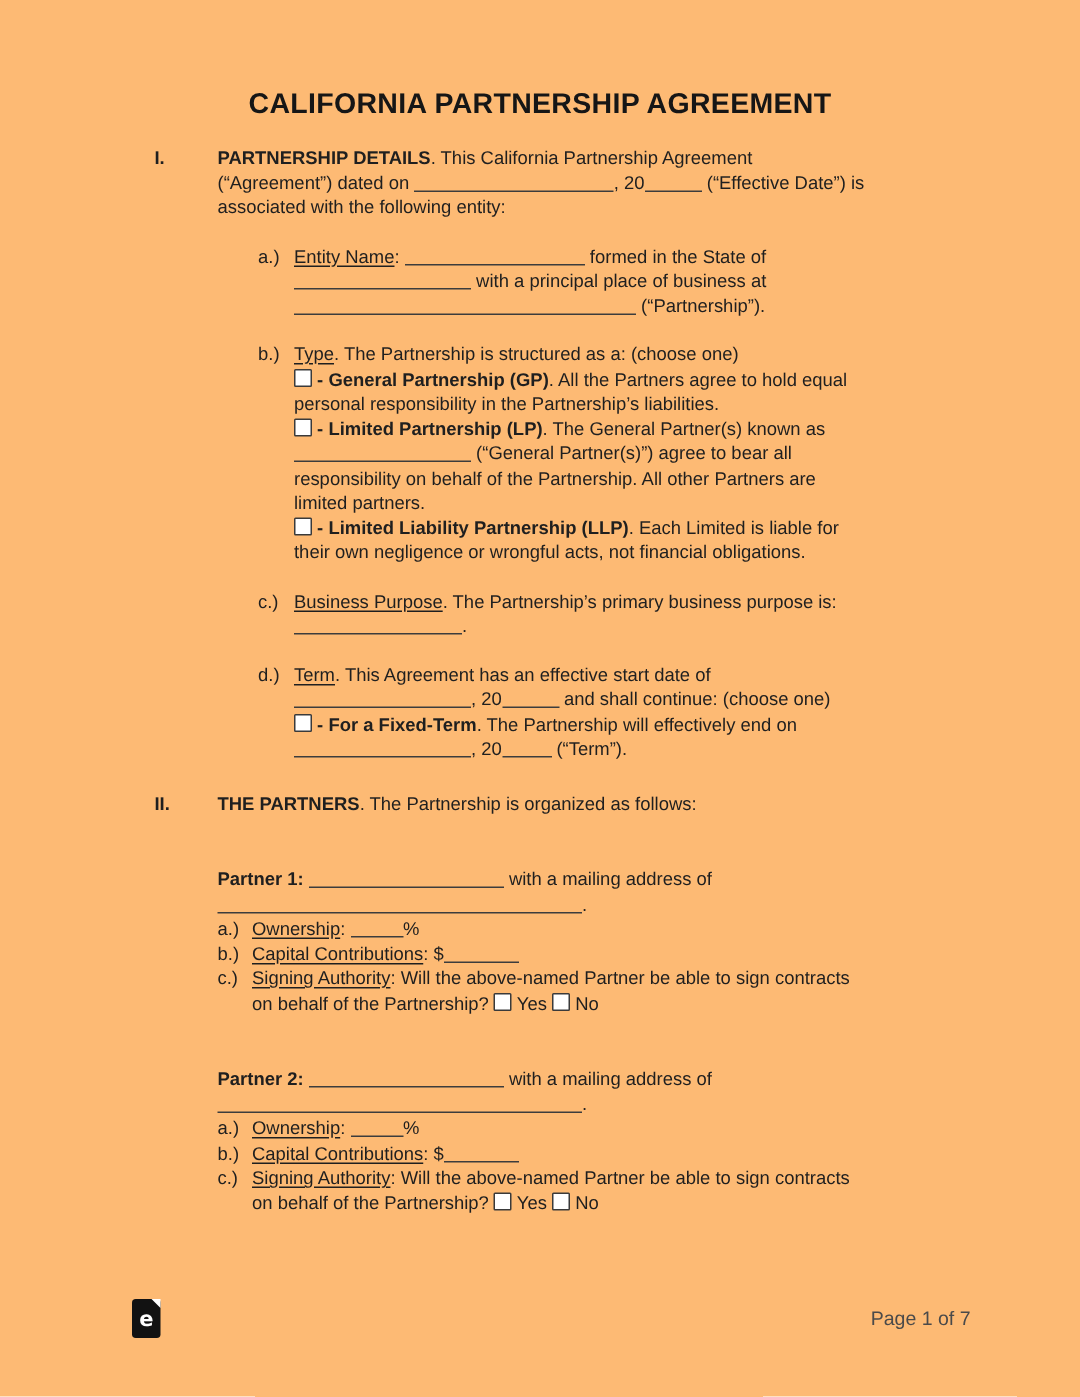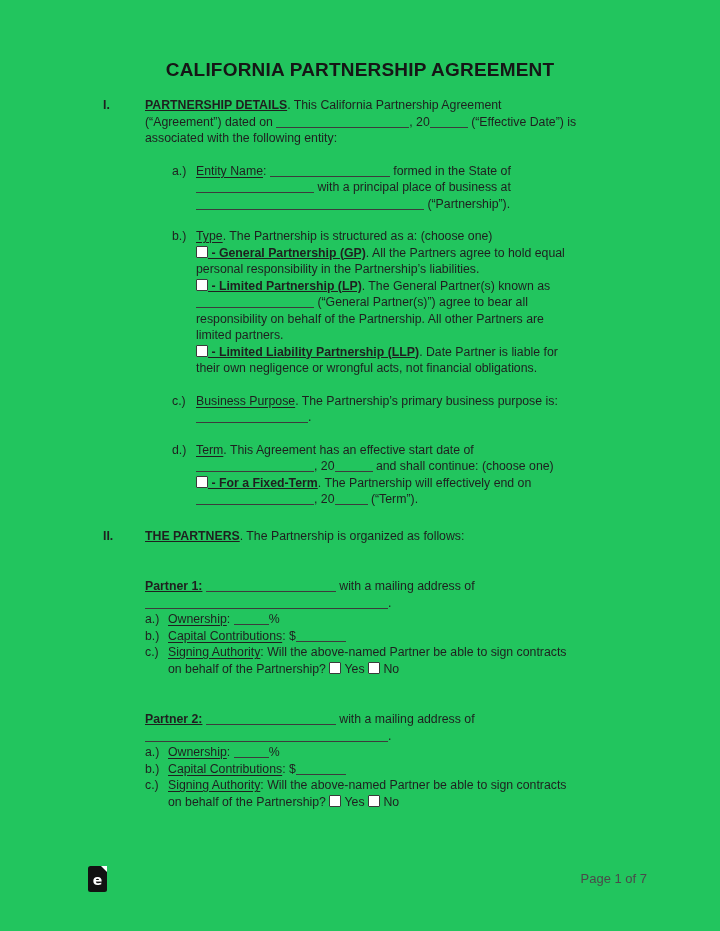--- a/index.html
+++ b/index.html
@@ -1,17 +1,17 @@
 <!DOCTYPE html>
 <html><head>
 <meta charset="utf-8">
 <style>
   html,body{margin:0;padding:0;background:#ffffff;}
   .page{
-    position:relative;width:720px;height:931px;background:#22c55e;overflow:hidden;
+    position:relative;width:720px;height:931px;background:#fdba74;overflow:hidden;
     font-family:"Liberation Sans", sans-serif;color:#1f1f1f;
   }
   .title{
     position:absolute;top:59px;left:0;width:100%;margin:0;
     text-align:center;font-size:19px;font-weight:bold;letter-spacing:.2px;color:#161616;
   }
   .content{
     position:absolute;left:103px;top:97px;width:530px;
     font-size:12.3px;line-height:16.5px;
   }
@@ -21,21 +21,21 @@
   .section > .bd{flex:1;}
   .sub{display:flex;margin-left:69px;}
   .sub > .lab{flex:none;width:24px;}
   .sub > .bd{flex:1;}
   .option{margin-left:93px;}
   .partner{margin-left:42px;margin-top:18px;}
   .psub{display:flex;margin-left:42px;}
   .psub > .lab{flex:none;width:23px;}
   .psub > .bd{flex:1;}
   .spacer{height:16px;}
-  .bold{font-weight:bold;text-decoration:underline;}
+  .bold{font-weight:bold;}
   .ul{text-decoration:underline;text-underline-offset:1.5px;}
   .blank{
     display:inline-block;height:12px;vertical-align:-2px;
     border-bottom:1.2px solid #3c3c3c;
   }
   .cb{
     display:inline-block;width:10px;height:10px;border:1.2px solid #3a3a3a;
     border-radius:1px;vertical-align:-1px;background:#fff;
   }
   .footer-logo{
@@ -72,21 +72,21 @@
         <span class="lab">a.)</span>
         <span class="bd"><span class="ul">Entity Name</span><span class="">: </span><span class="blank" style="width: 120px;"></span><span class=""> formed in the State of</span><br><span class="blank" style="width: 118px;"></span><span class=""> with a principal place of business at</span><br><span class="blank" style="width: 228px;"></span><span class=""> (“Partnership”).</span></span>
       </div>
       <div class="blk spacer"></div>
       <div class="blk sub">
         <span class="lab">b.)</span>
         <span class="bd"><span class="ul">Type</span><span class="">. The Partnership is structured as a: (choose one)</span></span>
       </div>
       <div class="blk option"><span class="cb"></span><span class="bold "> - General Partnership (GP)</span><span class="">. All the Partners agree to hold equal</span><br><span class="">personal responsibility in the Partnership’s liabilities.</span></div>
       <div class="blk option"><span class="cb"></span><span class="bold "> - Limited Partnership (LP)</span><span class="">. The General Partner(s) known as</span><br><span class="blank" style="width: 118px;"></span><span class=""> (“General Partner(s)”) agree to bear all</span><br><span class="">responsibility on behalf of the Partnership. All other Partners are</span><br><span class="">limited partners.</span></div>
-      <div class="blk option"><span class="cb"></span><span class="bold "> - Limited Liability Partnership (LLP)</span><span class="">. Date Partner is liable for</span><br><span class="">their own negligence or wrongful acts, not financial obligations.</span></div>
+      <div class="blk option"><span class="cb"></span><span class="bold "> - Limited Liability Partnership (LLP)</span><span class="">. Each Limited is liable for</span><br><span class="">their own negligence or wrongful acts, not financial obligations.</span></div>
       <div class="blk spacer"></div>
       <div class="blk sub">
         <span class="lab">c.)</span>
         <span class="bd"><span class="ul">Business Purpose</span><span class="">. The Partnership’s primary business purpose is:</span><br><span class="blank" style="width: 112px;"></span><span class="">.</span></span>
       </div>
       <div class="blk spacer"></div>
       <div class="blk sub">
         <span class="lab">d.)</span>
         <span class="bd"><span class="ul">Term</span><span class="">. This Agreement has an effective start date of</span><br><span class="blank" style="width: 118px;"></span><span class="">, 20</span><span class="blank" style="width: 38px;"></span><span class=""> and shall continue: (choose one)</span></span>
       </div>

